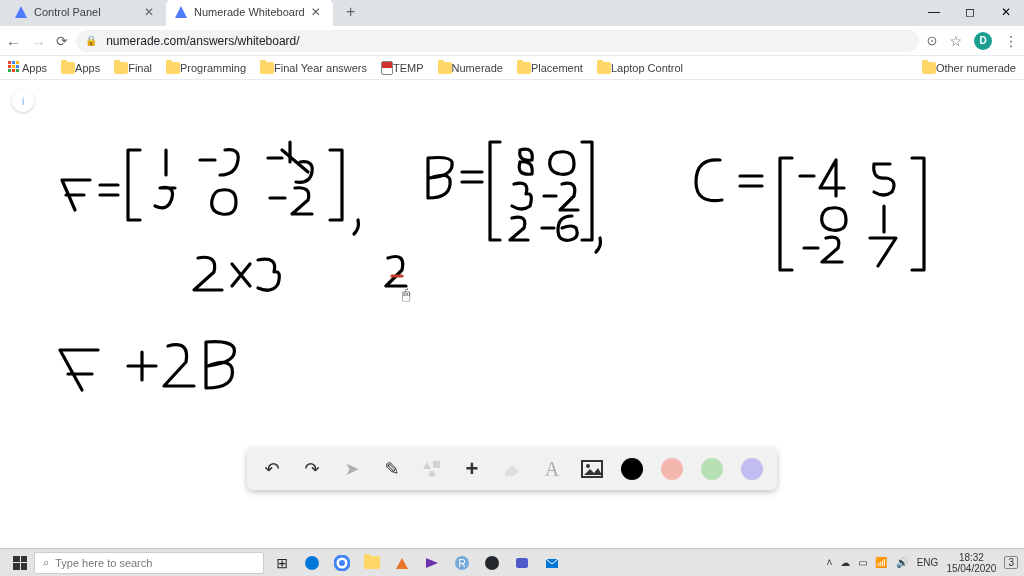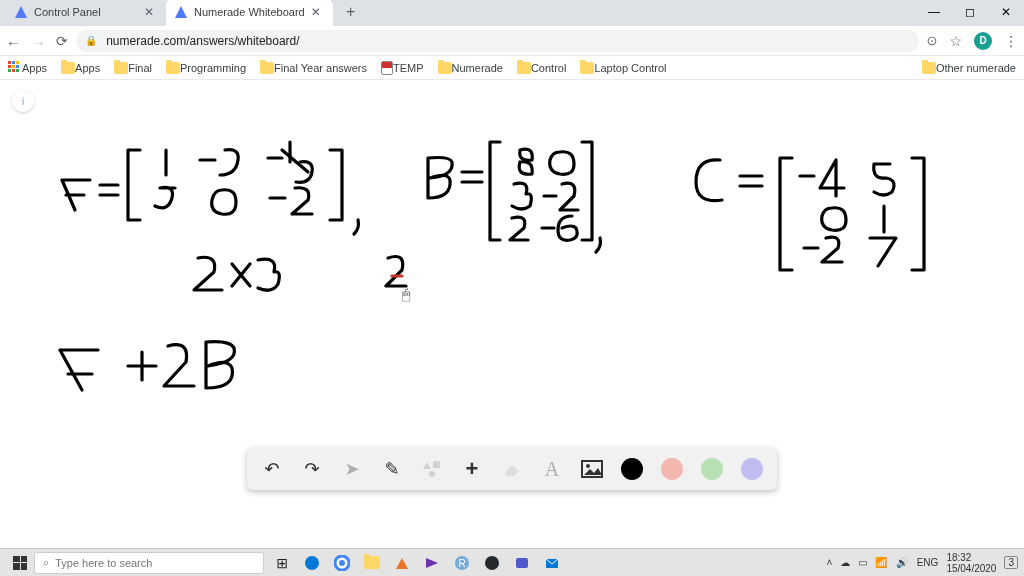--- a/index.html
+++ b/index.html
@@ -55,21 +55,21 @@
 
 
 .taskbar { position: absolute; bottom: 0; left: 0; right: 0; height: 28px; background: #e4e4e4; border-top: 1px solid #c8c8c8; display: flex; align-items: center; padding: 0 6px; font-size: 11px; color: #222; }
 .start { width: 28px; height: 28px; display: flex; align-items: center; justify-content: center; }
 .winlogo { width: 14px; height: 14px; display: grid; grid-template-columns: 1fr 1fr; grid-template-rows: 1fr 1fr; gap: 1px; }
 .winlogo span { background: #333; }
 .searchbox { width: 230px; height: 22px; background: #fff; border: 1px solid #ccc; display: flex; align-items: center; padding: 0 8px; gap: 6px; color: #777; border-radius: 2px;}
 .task-icons { display: flex; align-items: center; gap: 2px; margin-left: 4px; }
 .task-icons .ti { width: 28px; height: 28px; display: flex; align-items: center; justify-content: center; font-size: 14px; }
 .tray { margin-left: auto; display: flex; align-items: center; gap: 8px; font-size: 10px; color: #333; }
-.tray .clock { text-align: left; line-height: 1.1; font-size: 10px; }
+.tray .clock { text-align: center; line-height: 1.1; font-size: 10px; }
 .chev { font-size: 10px; }
 
 svg.hand { stroke: #000; stroke-width: 3.2; fill: none; stroke-linecap: round; stroke-linejoin: round; }
 </style>
 </head>
 <body>
 
 <div class="titlebar">
   <div class="tabs">
     <div class="tab inactive">
@@ -151,21 +151,21 @@
   <div class="bm-item">
       <span class="bm-temp"></span>
       <span>TEMP</span>
     </div>
   <div class="bm-item">
       <span class="bm-folder"></span>
       <span>Numerade</span>
     </div>
   <div class="bm-item">
       <span class="bm-folder"></span>
-      <span>Control</span>
+      <span>Placement</span>
     </div>
   <div class="bm-item">
       <span class="bm-folder"></span>
       <span>Laptop Control</span>
     </div>
   <div class="spacer"></div>
   <div class="bm-item">
       <span class="bm-folder"></span>
       <span>Other numerade</span>
     </div>

